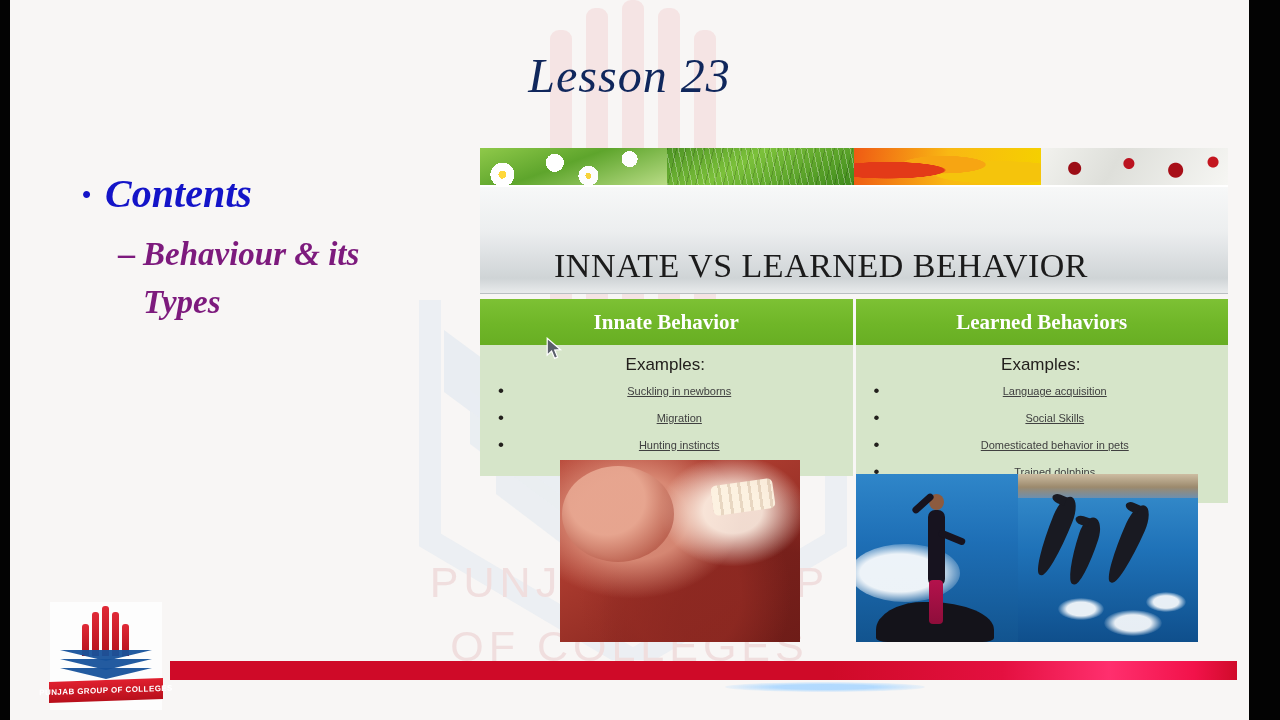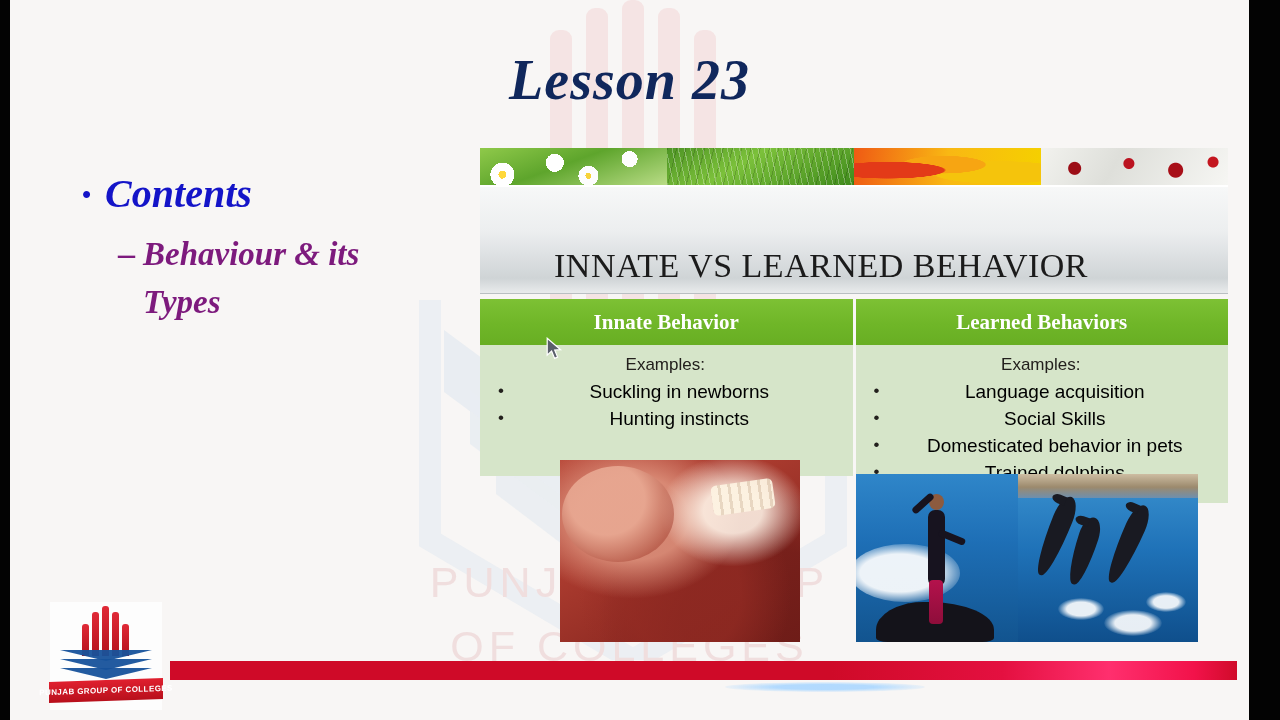--- a/index.html
+++ b/index.html
@@ -34,22 +34,22 @@
     z-index:1; pointer-events:none;
   }
 
   
   #title {
     position:absolute; left:0; top:48px; width:1239px; text-align:center;
     z-index:12;
   }
   #title span {
     font-family:"Liberation Serif", serif;
-    font-style:italic; font-weight:bold;
-    font-size:56px; color:#10275c; letter-spacing:1px;
+    font-style:italic; font-weight:normal;
+    font-size:48px; color:#10275c; letter-spacing:1px;
   }
 
   
   #left-col {
     position:absolute; left:72px; top:168px; width:400px; z-index:12;
   }
   .l1 { display:flex; align-items:flex-start; gap:14px; }
   .l1 .dot {
     font-size:26px; line-height:52px; color:#1414c8;
   }
@@ -135,22 +135,22 @@
     background:#d6e5c9; padding:10px 12px 10px 8px;
   }
   .col-body.left-body  { min-height:131px; }
   .col-body.right-body { min-height:158px; }
   .ex-label {
     font-family:"Liberation Sans", sans-serif; font-size:17px; color:#23201d;
     margin-bottom:3px; padding-left:2px;
   }
   .ex-list { list-style:none; }
   .ex-list li {
-    font-family:"Liberation Sans", sans-serif; font-size:19px; color:#000000;
-    line-height:27px; padding-left:30px; position:relative; white-space:nowrap;
+    font-family:"Liberation Sans", sans-serif; font-size:11px; color:#404040;
+    line-height:27px; padding-left:30px; position:relative; white-space:nowrap;text-decoration:underline;
   }
   .ex-list li:before {
     content:"\2022"; position:absolute; left:10px; top:-1px; font-size:17px; color:#23201d;
   }
 
   
   #photo-baby {
     position:absolute; left:80px; top:312px; width:240px; height:182px;
     background:
       radial-gradient(ellipse at 72% 28%, rgba(255,244,232,.88) 0 12%, transparent 30%),
@@ -354,20 +354,21 @@
       <div id="tbl">
 
         <div class="col">
           <div class="col-head">
             <span>Innate Behavior</span>
           </div>
           <div class="col-body left-body">
             <div class="ex-label">Examples:</div>
             <ul class="ex-list">
               <li>Suckling in newborns</li>
+              <li>Migration</li>
               <li>Hunting instincts</li>
             </ul>
           </div>
         </div>
 
         <div class="col">
           <div class="col-head">
             <span>Learned Behaviors</span>
           </div>
           <div class="col-body right-body">

